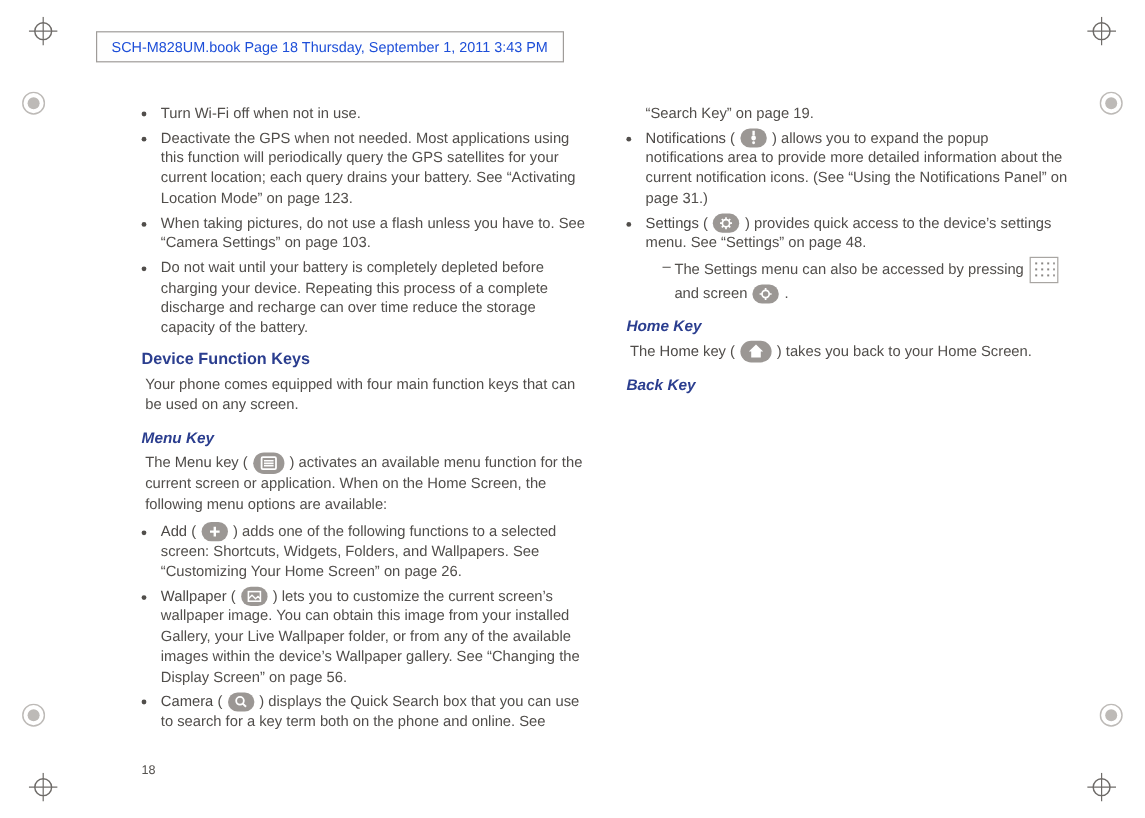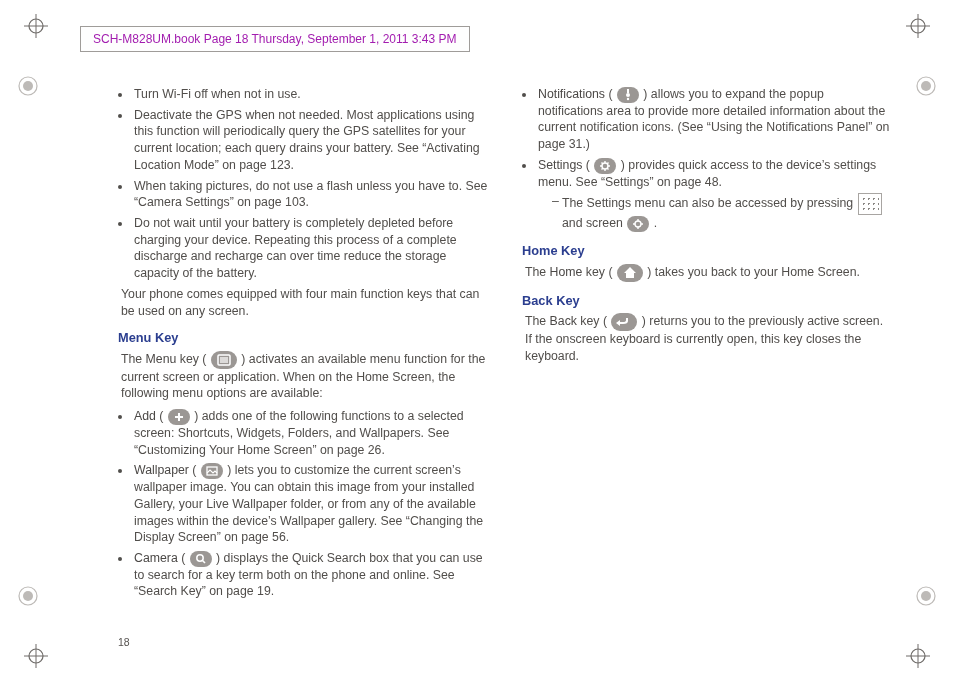--- a/index.html
+++ b/index.html
@@ -30,21 +30,21 @@
   .ring-left-bot   { bottom: 76px; left: 18px; }
   .ring-right-top  { top: 76px; right: 18px; }
   .ring-right-bot  { bottom: 76px; right: 18px; }
 
   .header-box {
     position: absolute;
     top: 26px; left: 80px;
     border: 1px solid #9f9c99;
     padding: 5px 12px;
     font-size: 12px;
-    color: #a21caf;
+    color: #1d4ed8;
     background: #fefefe;
     text-align: right;
   }
 
   .page {
     position: absolute;
     top: 86px;
     left: 118px;
     right: 62px;
     bottom: 60px;
@@ -63,20 +63,21 @@
   .h-section {
     font-family: Arial, Helvetica, sans-serif;
     font-weight: 900;
     font-size: 13.5px;
     color: #2b3e8f;
     margin: 8px 0 4px 0;
   }
   .h-sub {
     font-family: Arial, Helvetica, sans-serif;
     font-weight: 700;
+    font-style: italic;
     font-size: 12.8px;
     color: #2b3e8f;
     margin: 10px 0 4px 0;
   }
   .body-p { margin: 0 0 6px 0; padding: 0 0 0 3px; }
 
   .page-num {
     position: absolute;
     bottom: 34px;
     left: 118px;
@@ -161,20 +162,21 @@
 
 <div class="page">
 
   <ul class="bullet-list">
     <li>Turn Wi-Fi off when not in use.</li>
     <li>Deactivate the GPS when not needed. Most applications using this function will periodically query the GPS satellites for your current location; each query drains your battery. See “Activating Location Mode” on page 123.</li>
     <li>When taking pictures, do not use a flash unless you have to. See “Camera Settings” on page 103.</li>
     <li>Do not wait until your battery is completely depleted before charging your device. Repeating this process of a complete discharge and recharge can over time reduce the storage capacity of the battery.</li>
   </ul>
 
+  <div class="h-section">Device Function Keys</div>
   <p class="body-p">Your phone comes equipped with four main function keys that can be used on any screen.</p>
 
   <div class="h-sub">Menu Key</div>
   <p class="body-p">
     <span>The </span><b>Menu</b><span> key ( </span><span class="kicon"><svg width="26" height="18">
           <rect x="7" y="4" width="12" height="10" rx="1" fill="none" stroke="#fff" stroke-width="1.5"></rect>
           <line x1="9" y1="7" x2="17" y2="7" stroke="#fff" stroke-width="1.3"></line>
           <line x1="9" y1="9" x2="17" y2="9" stroke="#fff" stroke-width="1.3"></line>
           <line x1="9" y1="11" x2="17" y2="11" stroke="#fff" stroke-width="1.3"></line>
         </svg></span><span> ) activates an available menu function for the current screen or application. When on the Home Screen, the following menu options are available:</span>
@@ -239,21 +241,16 @@
   </ul>
 
   <div class="h-sub">Home Key</div>
   <p class="body-p">
     <span>The </span><b>Home</b><span> key ( </span><span class="kicon"><svg width="26" height="18">
           <polygon points="13,3 7,9 9,9 9,14 17,14 17,9 19,9" fill="#fff"></polygon>
         </svg></span><span> ) takes you back to your Home Screen.</span>
   </p>
 
   <div class="h-sub">Back Key</div>
-  <p class="body-p">
-    <span>The </span><b>Back</b><span> key ( </span><span class="kicon"><svg width="26" height="18">
-          <path d="M17,5 L17,8 Q17,11 12,11 L9,11 L9,13 L5,10 L9,7 L9,9 L12,9 Q15,9 15,7 L15,5 Z" fill="#fff"></path>
-        </svg></span><span> ) returns you to the previously active screen. If the onscreen keyboard is currently open, this key closes the keyboard.</span>
-  </p>
 
 </div>
 
 <div class="page-num">18</div>
 
 </body></html>

